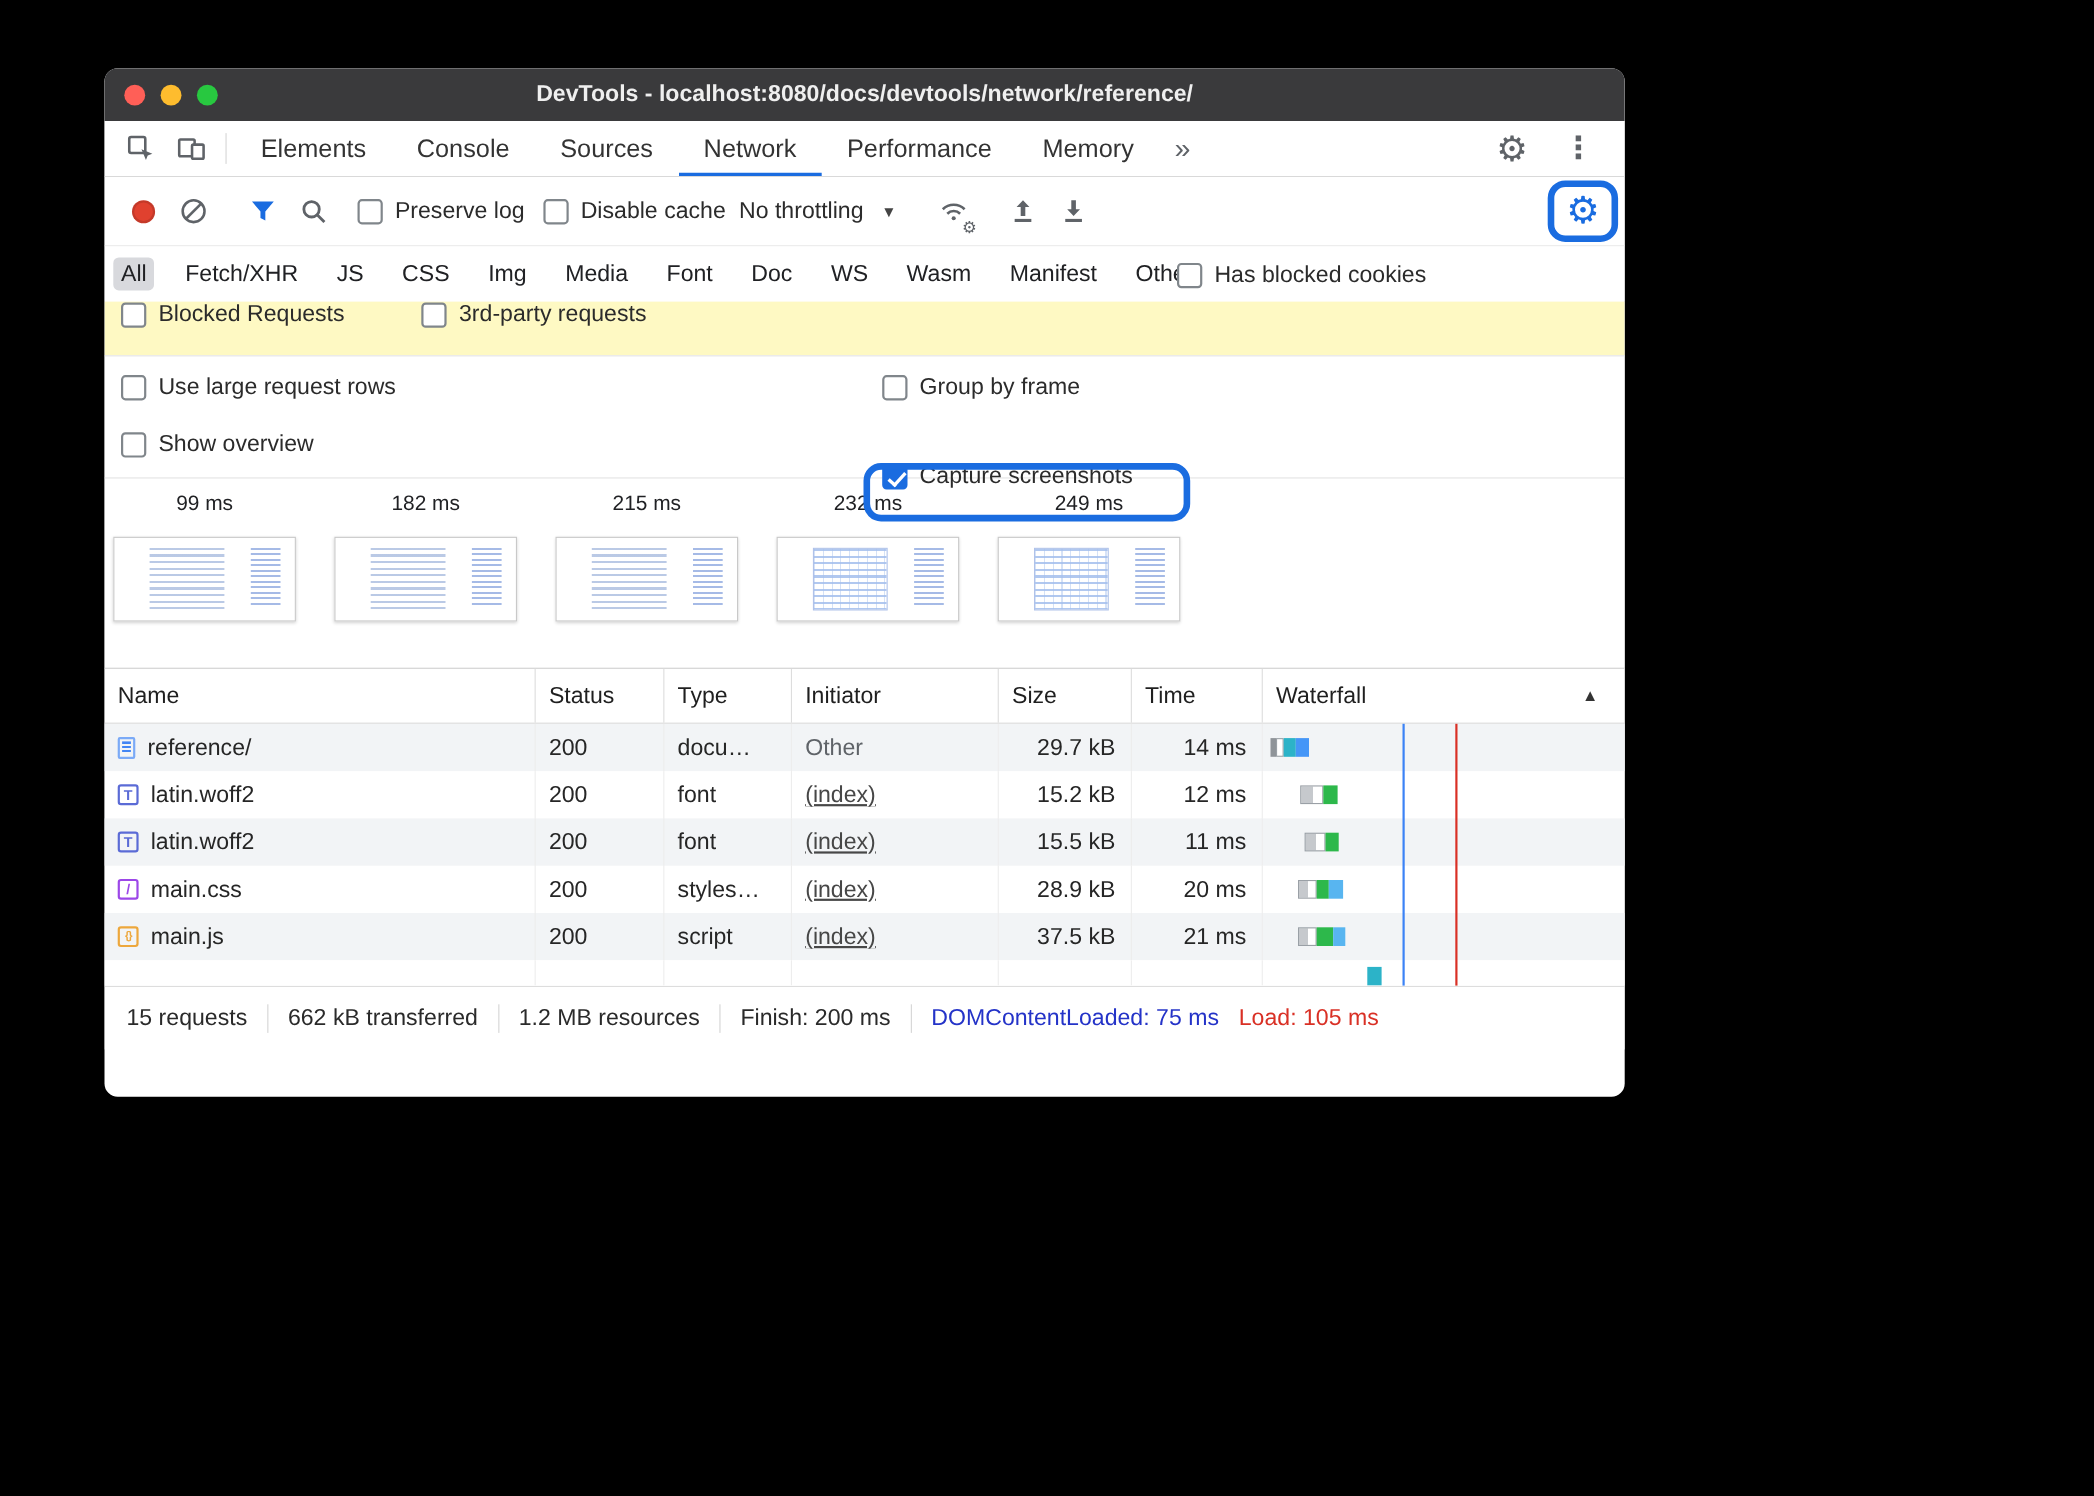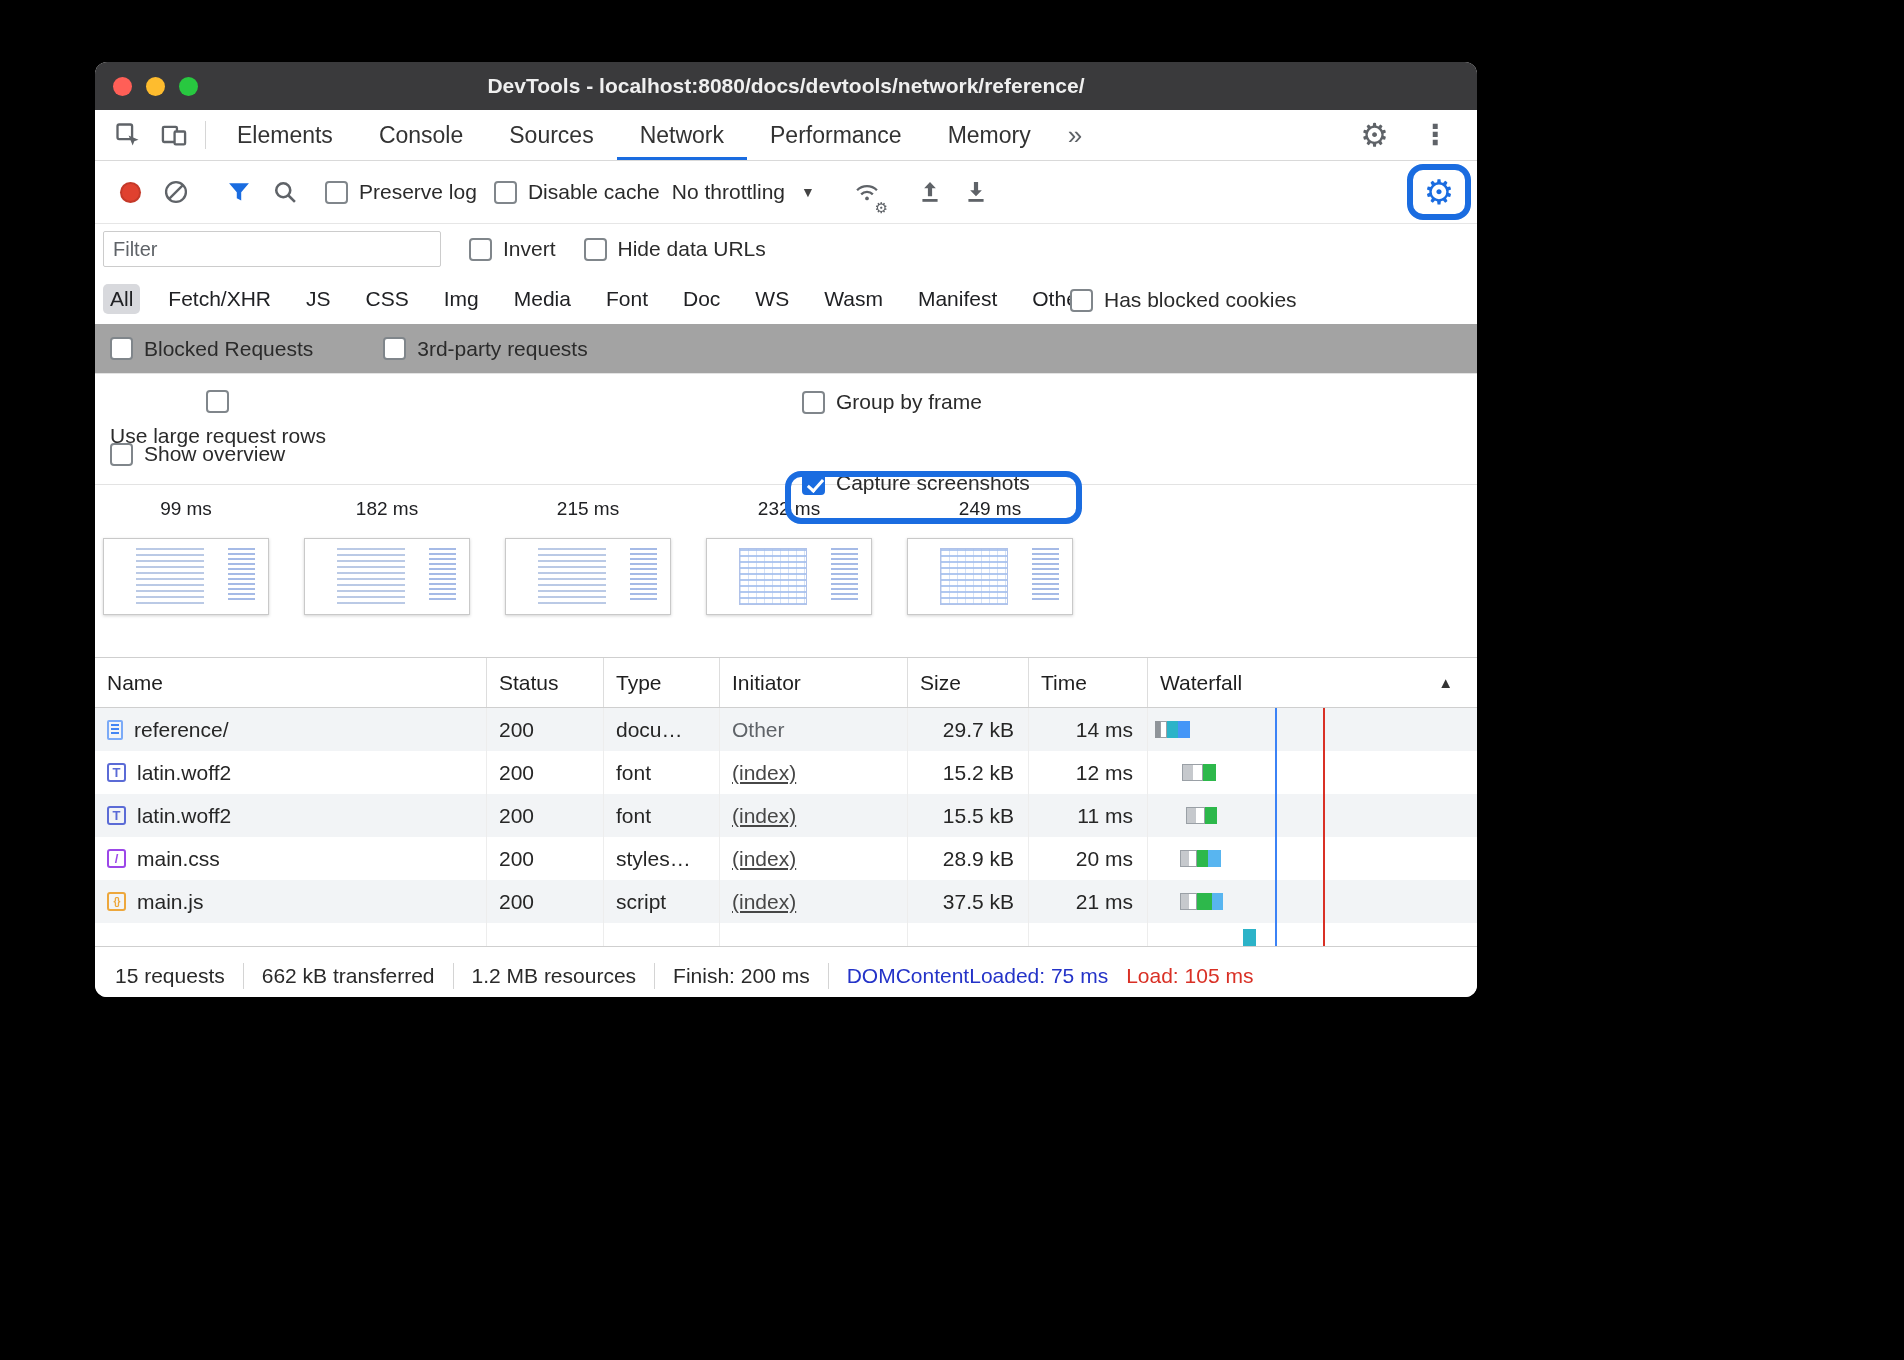--- a/index.html
+++ b/index.html
@@ -52,27 +52,27 @@
   .filter-input{width:318px;height:34px;border:1px solid #ccc;border-radius:2px;font-size:20px;padding:0 9px;color:#333;font-family:inherit;outline:none;}
   .filter-input::placeholder{color:#5f6368;opacity:1;}
 
   
   .typesrow{height:50px;flex:none;display:flex;align-items:center;padding-left:8px;gap:21px;position:relative;font-size:21px;color:#202124;background:#fff;}
   .chip{padding:3px 7px;border-radius:5px;cursor:pointer;}
   .chip.active{background:#d8d9dd;}
   .cookies-check{position:absolute;left:975px;top:1px;height:100%;}
 
   
-  .checksrow{height:49px;flex:none;display:flex;align-items:center;padding-left:15px;background:#a3a3a3;}
+  .checksrow{height:49px;flex:none;display:flex;align-items:flex-start;padding-left:15px;background:#fef9c3;}
   .checksrow .check + .check{margin-left:70px;}
 
   
   .optionspane{height:110px;flex:none;position:relative;border-top:1px solid #e3e3e3;border-bottom:1px solid #e3e3e3;background:#fff;}
   .opt{position:absolute;}
-  .opt-a1{left:15px;top:16px;flex-direction:column;}
+  .opt-a1{left:15px;top:16px;}
   .opt-a2{left:707px;top:16px;}
   .opt-b1{left:15px;top:68px;}
   .capture-wrap{position:absolute;left:690px;top:57px;width:297px;height:53px;display:flex;align-items:flex-start;padding-left:17px;box-sizing:border-box;margin-top:40px;}
   .callout-capture{inset:0;}
 
   
   .filmstrip{height:172px;flex:none;display:flex;padding:13px 0 0 9px;gap:37px;background:#fff;box-sizing:border-box;}
   .film-item{width:164px;flex:none;display:flex;flex-direction:column;align-items:center;}
   .film-time{font-size:19px;color:#202124;height:26px;}
   .thumb{width:164px;height:75px;margin-top:14px;background:#fff;border:1px solid #c9c9c9;box-shadow:0 1px 3px rgba(0,0,0,.18);position:relative;overflow:hidden;cursor:pointer;}
@@ -219,31 +219,20 @@
             <path d="M12 15.7l-5-5.2h3.2v-7h3.6v7H17z"></path>
             <rect x="5.5" y="18" width="13" height="2.4"></rect>
           </svg>
       </button>
       <div class="settings-wrap">
         <span class="glyph-gear">⚙</span>
         <div class="callout callout-gear"></div>
       </div>
     </div>
 
-    <div class="filterrow">
-      <input class="filter-input" placeholder="Filter" style="">
-      <label class="check">
-        <span class="cb"></span>
-        <span>Invert</span>
-      </label>
-      <label class="check">
-        <span class="cb"></span>
-        <span>Hide data URLs</span>
-      </label>
-    </div>
 
     <div class="typesrow">
       <span class="chip active">All</span>
       <span class="chip">Fetch/XHR</span>
       <span class="chip">JS</span>
       <span class="chip">CSS</span>
       <span class="chip">Img</span>
       <span class="chip">Media</span>
       <span class="chip">Font</span>
       <span class="chip">Doc</span>

